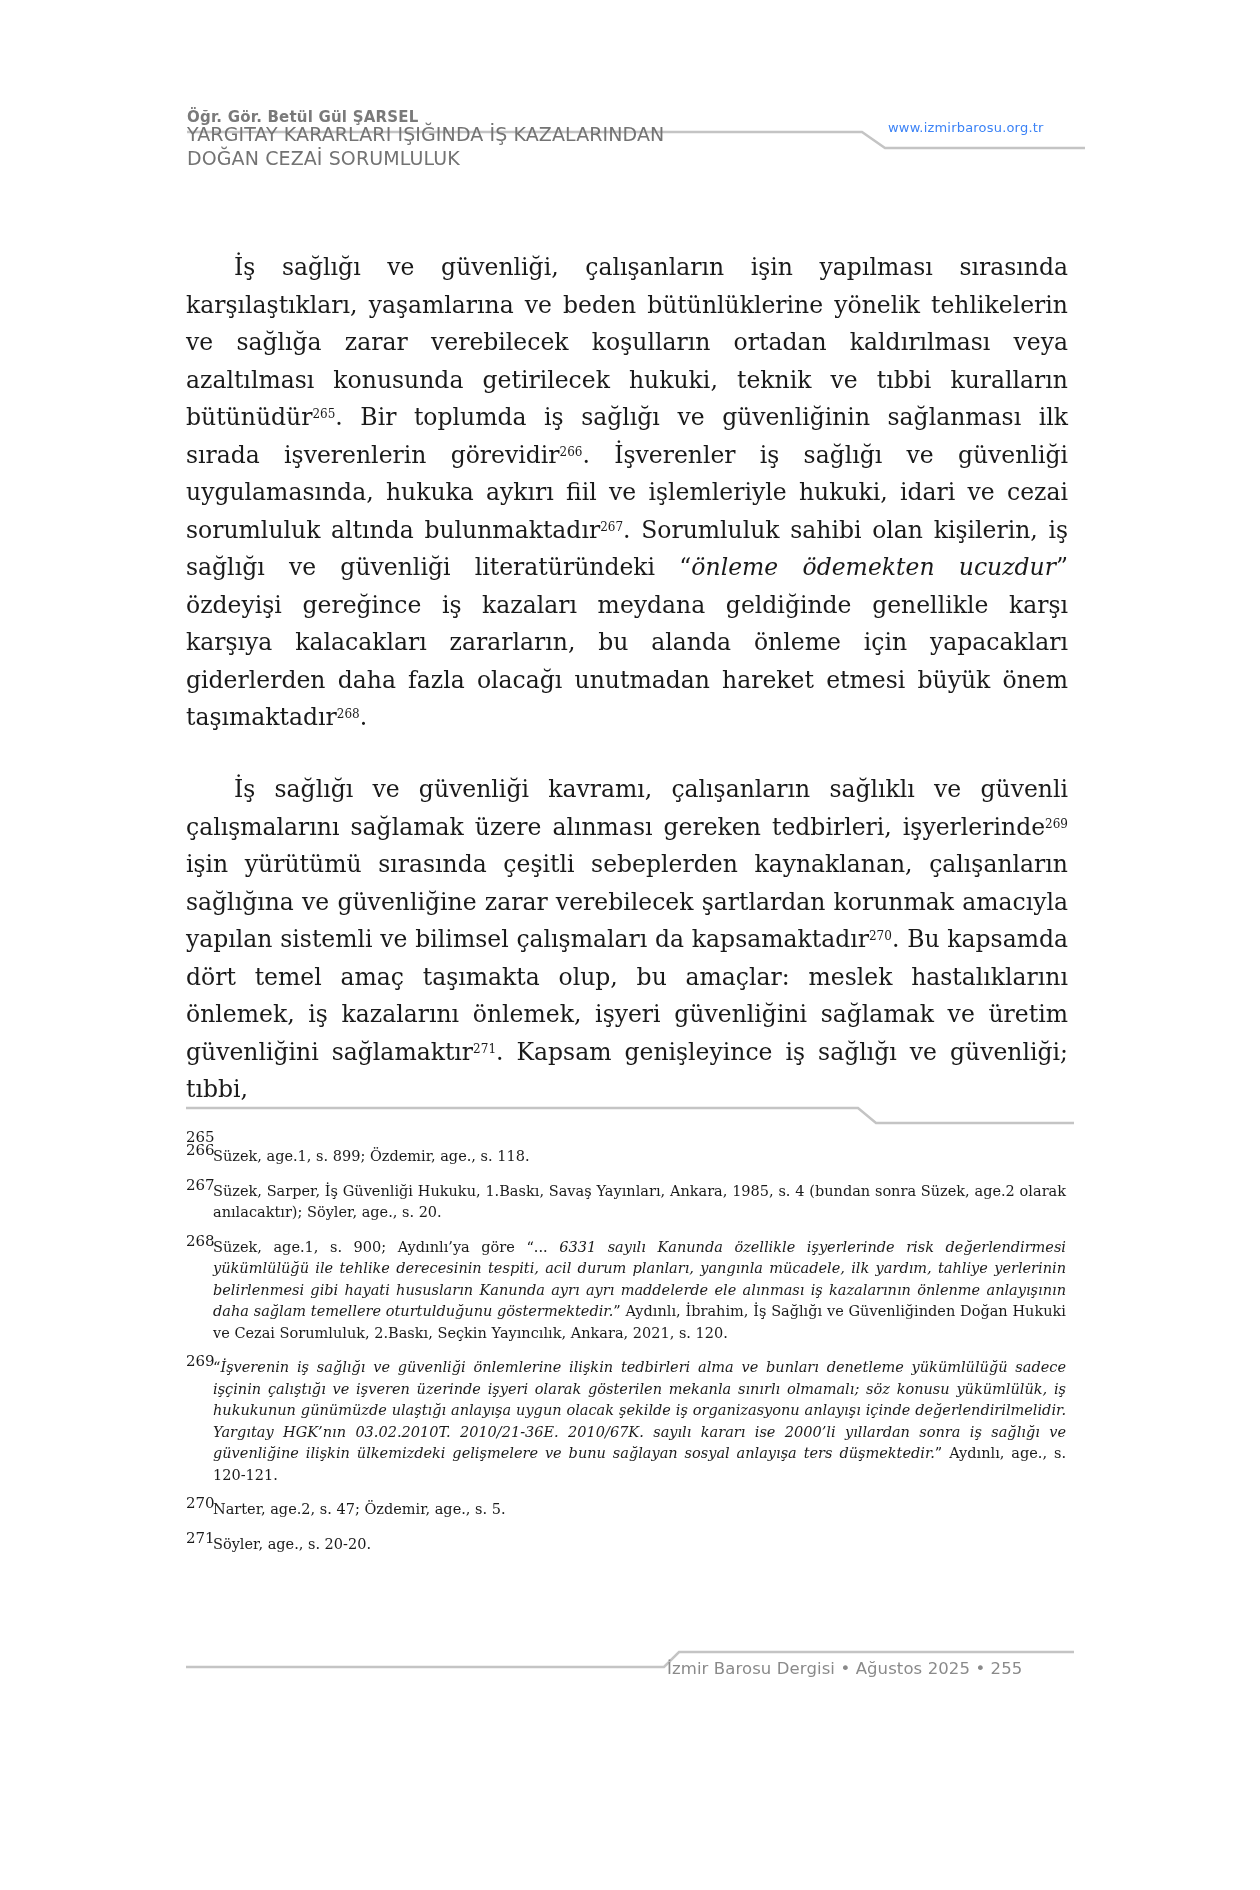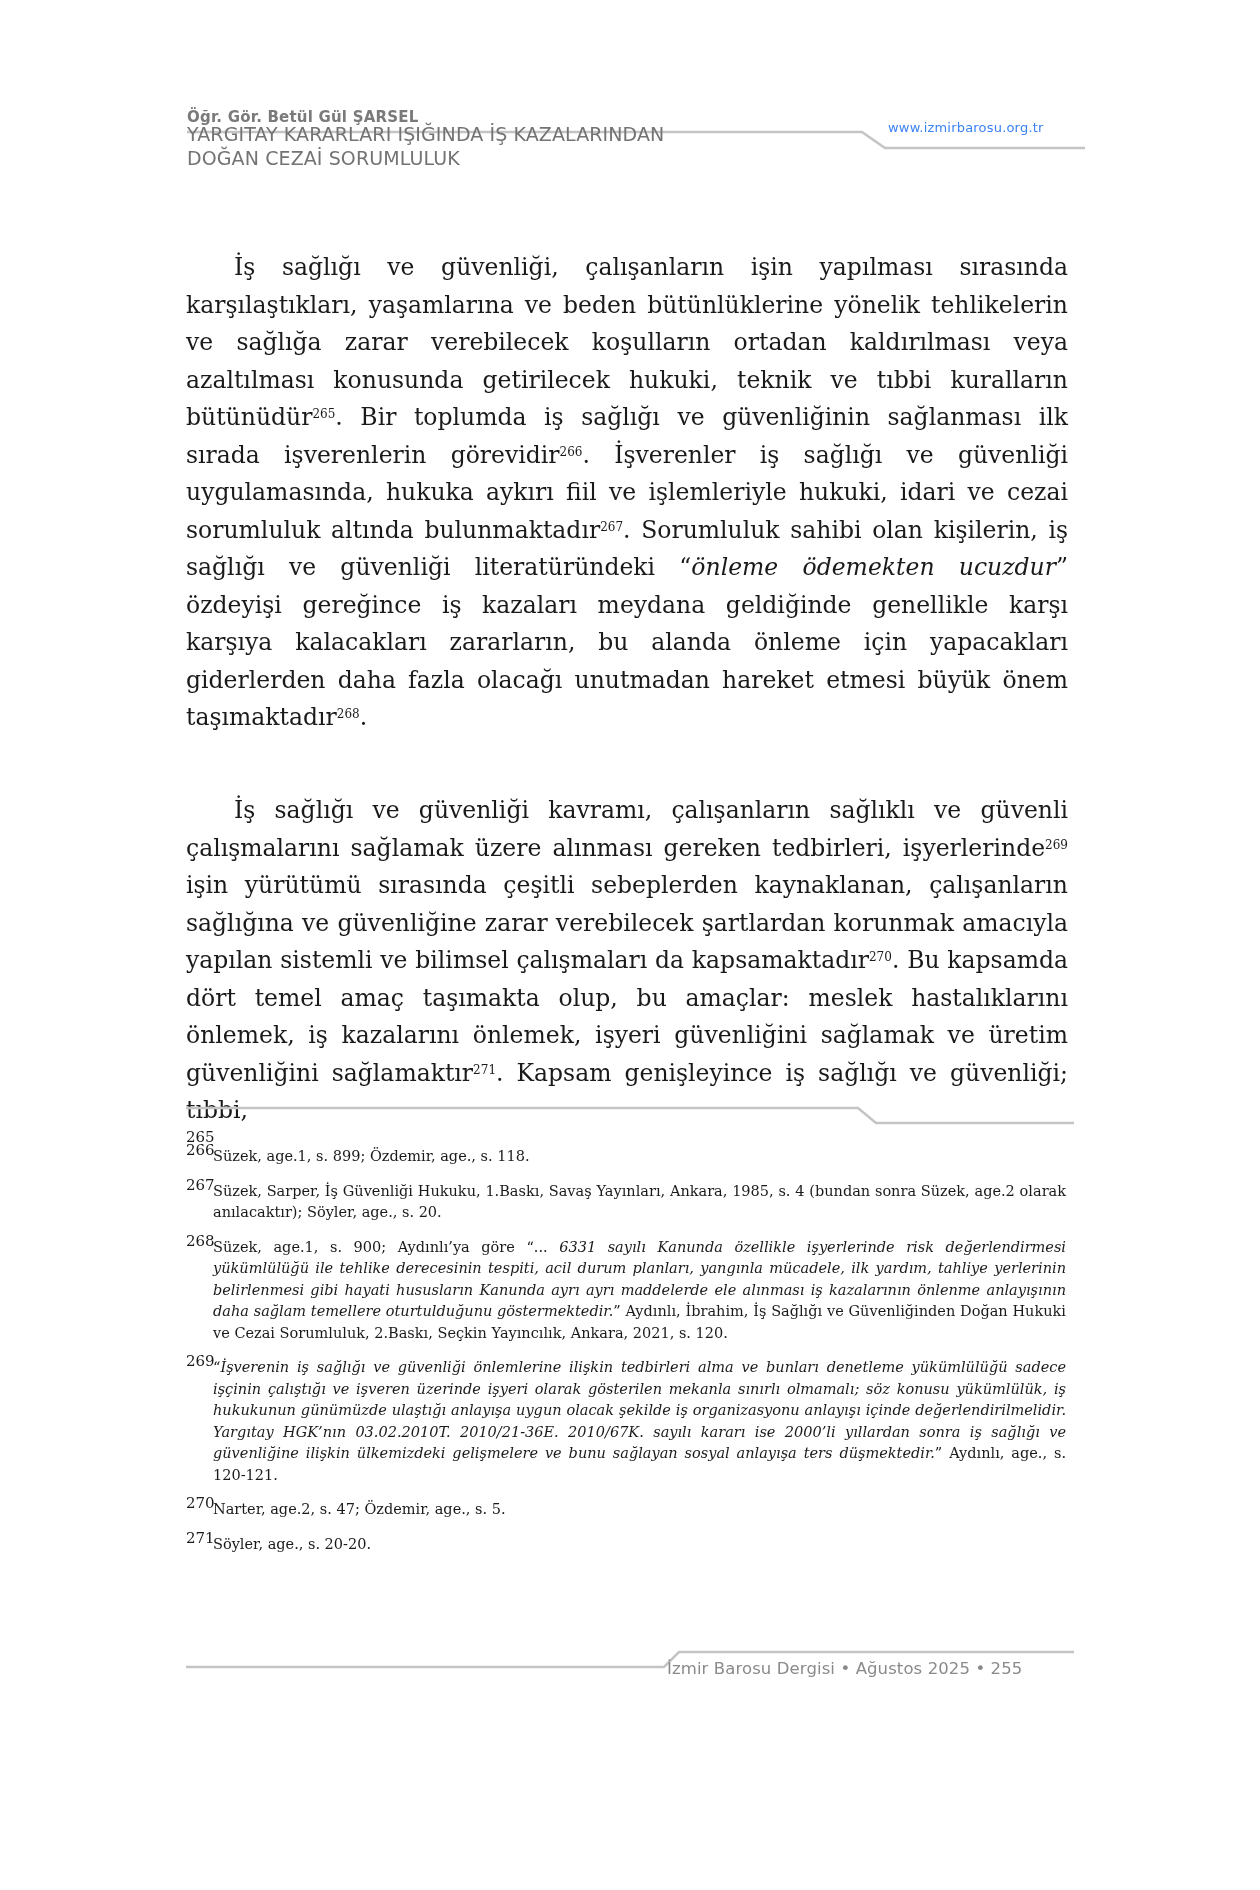--- a/index.html
+++ b/index.html
@@ -9,21 +9,21 @@
   
   .hdr-author { position:absolute; left:187px; top:100px; font-family:"DejaVu Sans", sans-serif; font-weight:bold; font-size:15px; color:#7a7a7a; letter-spacing:0.2px; }
   .hdr-line { position:absolute; left:187px; top:122px; }
   .hdr-title { position:absolute; left:187px; top:114px; font-family:"DejaVu Sans", sans-serif; font-size:19px; line-height:24px; color:#737373; font-weight:normal; letter-spacing:0.1px; }
   .hdr-url { position:absolute; left:888px; top:112px; font-family:"DejaVu Sans", sans-serif; font-size:13px; color:#3b82f6; letter-spacing:0.2px; }
 
   
   .body { position:absolute; left:186px; width:882px; font-family:"DejaVu Serif", serif; font-size:23.5px; line-height:37.5px; color:#1a1a1a; text-align:justify; }
   .para { margin:0; text-indent:48px; }
   .p1 { top:241px; }
-  .p2 { top:784px; }
+  .p2 { top:763px; }
   .body sup { font-size:12px; vertical-align:top; position:relative; top:-3px; }
   .body em { }
 
   
   .fn-divider { position:absolute; left:186px; top:1098px; }
 
   
   .footnotes { position:absolute; left:186px; top:1125px; width:880px; font-family:"DejaVu Serif", serif; font-size:14.5px; line-height:21.5px; color:#1a1a1a; }
   .fn { position:relative; padding-left:27px; margin:0 0 13px 0; text-align:justify; }
   .fn-num { position:absolute; left:0; top:-6px; font-size:15px; }

